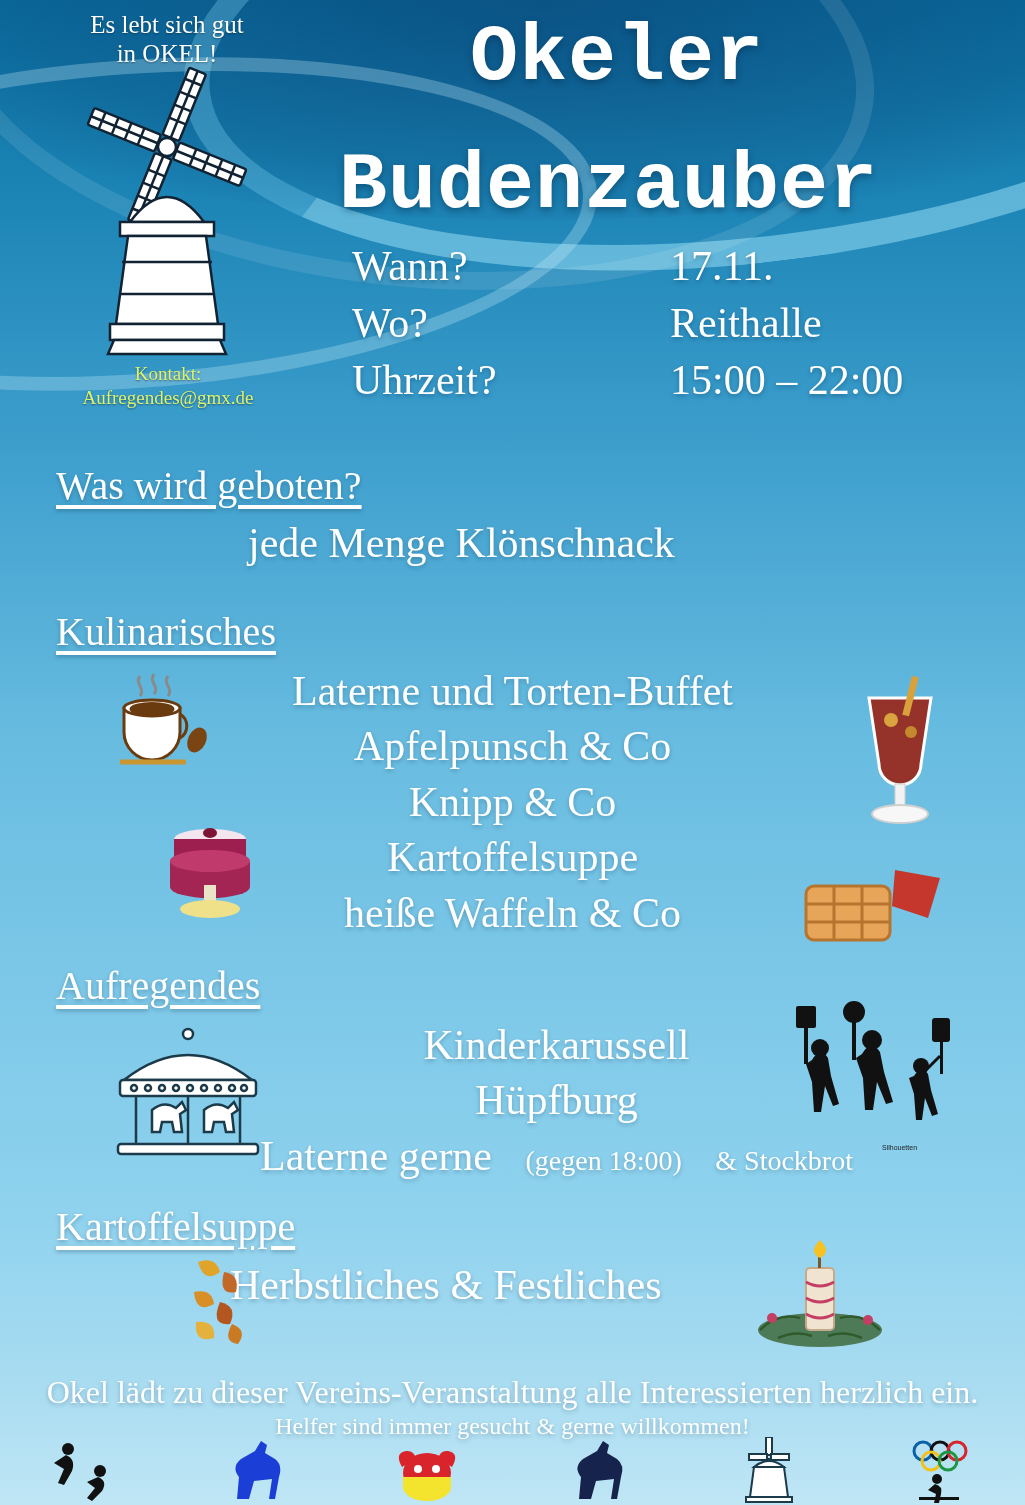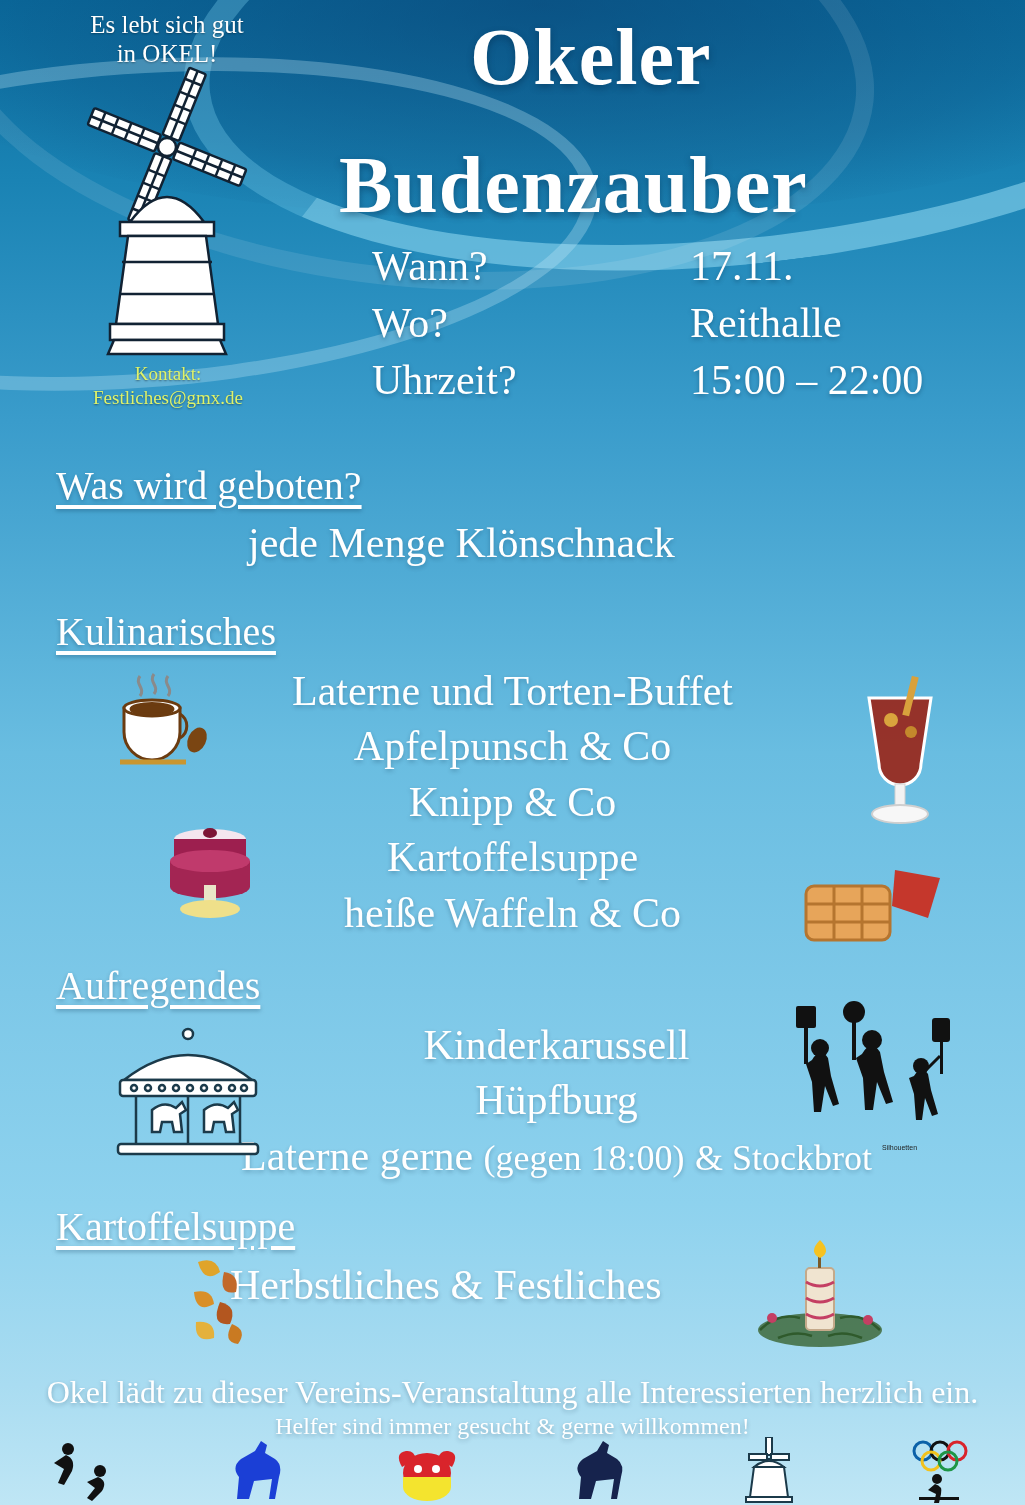--- a/index.html
+++ b/index.html
@@ -84,39 +84,39 @@
     width: 252px;
     text-align: center;
     font-size: 19px;
     line-height: 1.25;
     color: #dff36a;
     text-shadow: 0 1px 2px rgba(0,0,0,.45);
   }
 
   .title1, .title2 {
     position: absolute;
-    font-family: Liberation Serif, serif;
+    font-family: Liberation Mono, monospace;
     font-weight: bold;
     color: #ffffff;
     letter-spacing: 1px;
     text-shadow: 0 3px 7px rgba(0,40,70,.45);
     white-space: nowrap;
   }
   .title1 { top: 12px; left: 470px; font-size: 80px; }
   .title2 { top: 140px; left: 305px; font-size: 80px; margin-left: 34px; }
 
   .qa {
     position: absolute;
     top: 238px; left: 352px;
     font-size: 42px;
     line-height: 1.36;
     text-shadow: 0 2px 4px rgba(0,40,70,.35);
   }
   .qa .row { display: flex; }
-  .qa .q { width: 318px; margin-left: 20px; }
+  .qa .q { width: 318px; }
   .qa .a { }
 
   
   .sec-head {
     position: absolute;
     font-size: 40px;
     text-decoration: underline;
     text-underline-offset: 6px;
     text-shadow: 0 2px 4px rgba(0,40,70,.30);
     white-space: nowrap;
@@ -132,21 +132,21 @@
   .h-geboten  { top: 462px; left: 56px; }
   .b-geboten  { top: 516px; left: 248px; }
 
   .h-kulin    { top: 608px; left: 56px; }
   .b-kulin    { top: 664px; left: 0; width: 1025px; text-align: center; }
   .b-kulin div { text-align: center; }
 
   .h-aufreg   { top: 962px; left: 56px; }
   .b-aufreg   { top: 1018px; left: 0; width: 1025px; text-align: center; padding-left: 44px; }
   .b-aufreg div { text-align: center; }
-  .small-note { font-size: 36px; }
+  .small-note { font-size: 28px; margin-left: 23px; }
 
   .h-haus     { top: 1203px; left: 56px; }
   .b-haus     { top: 1258px; left: 230px; }
 
   .footer1 {
     position: absolute;
     top: 1374px; left: 0; width: 1025px;
     text-align: center;
     font-size: 32px;
     text-shadow: 0 2px 4px rgba(0,40,70,.28);
@@ -246,21 +246,21 @@
         <line x1="57" y1="232" x2="153" y2="232"></line>
 
         <rect x="48" y="262" width="114" height="16"></rect>
         <path d="M52 278 L158 278 L164 292 L46 292 Z"></path>
       </g>
     </svg>
   </div>
 
   <div class="contact">
     <div>Kontakt:</div>
-    <div>Festliches@gmx.de</div>
+    <div>Aufregendes@gmx.de</div>
   </div>
 
   <div class="title1">Okeler</div>
   <div class="title2">Budenzauber</div>
 
   <div class="qa">
     <div class="row">
       <span class="q">Wann?</span>
       <span class="a">17.11.</span>
     </div>

